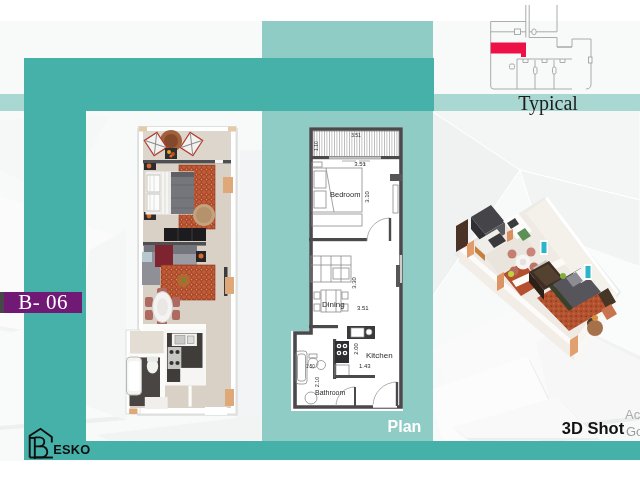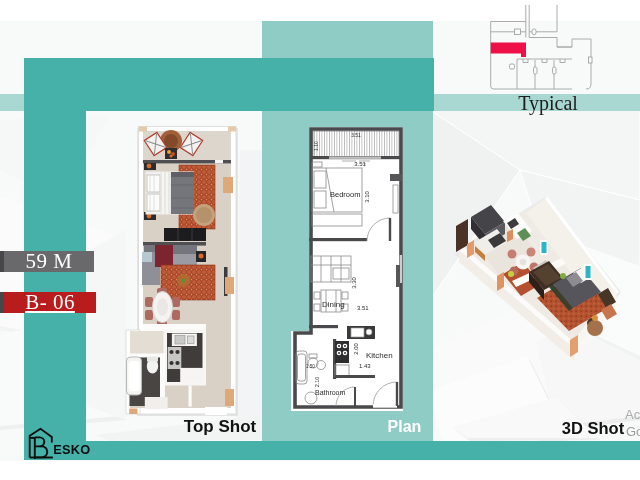--- a/index.html
+++ b/index.html
@@ -50,22 +50,21 @@
   <div class="abs" style="left:0;top:94px;width:640px;height:17px;background:#a9d8d3;"></div>
 
   <div class="abs" style="left:262px;top:21px;width:171px;height:420px;background:#8fccc6;"></div>
 
   <div class="abs" style="left:24px;top:58px;width:410px;height:53px;background:#45b1a9;"></div>
 
   <div class="abs" style="left:24px;top:58px;width:62px;height:402px;background:#45b1a9;"></div>
 
   <div class="abs" style="left:24px;top:441px;width:616px;height:19px;background:#45b1a9;"></div>
 
-  <div class="abs" style="left:0;top:251px;width:94px;height:21px;background:#69696c;border-left:4px solid #47474a;box-sizing:border-box;color:#fff;font-family:'Liberation Serif',serif;font-size:21px;letter-spacing:0.5px;line-height:21px;text-align:center;">59 M</div>
-  <div class="abs" style="left:0;top:292px;width:96px;height:21px;background:#b91c1c;border-left:4px solid #47474a;box-sizing:border-box;color:#fff;font-family:'Liberation Serif',serif;font-size:21px;letter-spacing:0.5px;line-height:21px;text-align:center;text-decoration:underline;">B- 06</div>
+  <div class="abs" style="left:0;top:292px;width:82px;height:21px;background:#701a75;border-left:4px solid #47474a;box-sizing:border-box;color:#fff;font-family:'Liberation Serif',serif;font-size:21px;letter-spacing:0.5px;line-height:21px;text-align:center;">B- 06</div>
 
   <div class="abs" style="left:468px;top:93px;width:160px;height:19px;color:#1d1d1d;font-family:Liberation Serif, serif;font-size:20px;line-height:20px;text-align:center;">Typical</div>
 
   <svg class="abs" style="left:480px;top:0px;" width="120" height="95" viewBox="0 0 120 95">
     <g fill="none" stroke="#a3a3a3" stroke-width="0.9">
       <path d="M10.7,21.5 V86 q0,3 3,3 H92"></path>
       <path d="M10.7,21.5 H45.8"></path>
       <path d="M10.7,31.8 H45.8"></path>
       <rect x="34.5" y="29" width="6" height="5.5" fill="#f8f9f9"></rect>
       <path d="M45.8,5 V37.5 M49.2,5 V37.5"></path>
@@ -388,21 +387,20 @@
 
     <polygon points="22,54 29,50 29,64 22,68" fill="#e39b6b"></polygon>
     <polygon points="52,86 59,82 59,97 52,101" fill="#dd9465"></polygon>
     <polygon points="125,150 133,145 133,162 125,167" fill="#e2a071"></polygon>
     <polygon points="62,42 68,39 68,49 62,52" fill="#d98f60"></polygon>
 
     <circle cx="118" cy="86" r="3" fill="#7fae3e"></circle>
     <circle cx="66" cy="84" r="3" fill="#c2d23e"></circle>
   </svg>
 
-  <div class="abs" style="left:140px;top:417px;width:160px;height:20px;color:#121212;font-size:17px;font-weight:bold;line-height:20px;text-align:center;">Top Shot</div>
   <div class="abs" style="left:347px;top:417px;width:115px;height:20px;color:#ffffff;font-size:16px;font-weight:bold;line-height:20px;text-align:center;">Plan</div>
   <div class="abs" style="left:513px;top:418px;width:160px;height:20px;color:#121212;font-size:16.5px;font-weight:bold;line-height:20px;text-align:center;">3D Shot</div>
   <div class="abs" style="left:625px;top:407px;width:30px;height:14px;color:#a9abac;font-size:13px;">Ac</div>
   <div class="abs" style="left:626px;top:424px;width:30px;height:14px;color:#9a9c9c;font-size:13px;">Go</div>
 
   <svg class="abs" style="left:24px;top:424px;" width="66" height="41" viewBox="0 0 66 41">
     <g fill="none" stroke="#0e0e0e" stroke-width="1.9" stroke-linejoin="miter">
       <path d="M5.7,33.5 V11.8 L16.5,4.8 L27.8,12.9 V18.6"></path>
       <path d="M5.7,33.5 H28.9"></path>
       <path d="M5.7,13.9 H10.8"></path>

